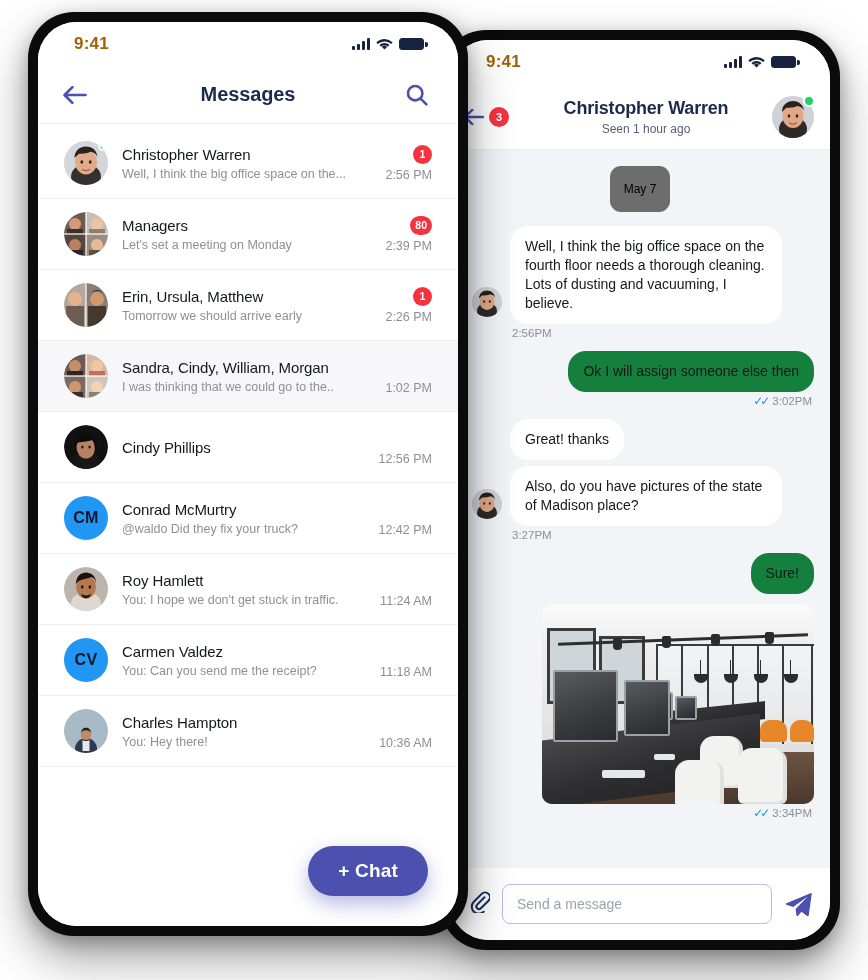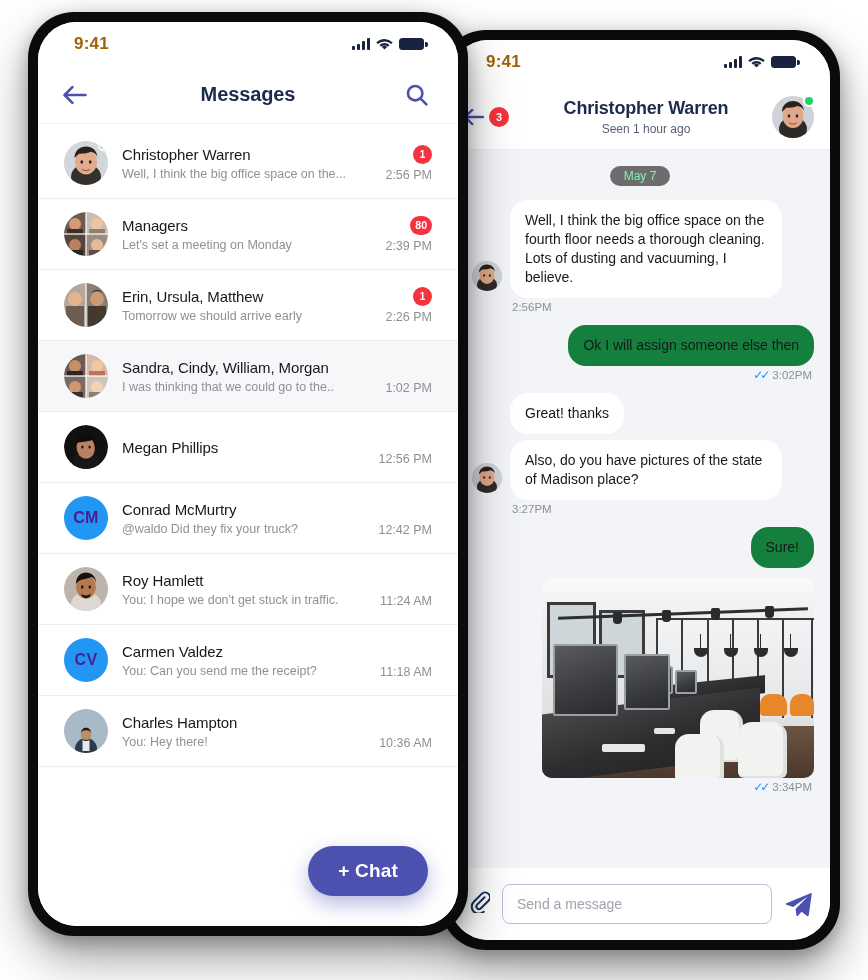--- a/index.html
+++ b/index.html
@@ -122,21 +122,21 @@
   .conv.active { background: #f7f7f9; }
 
   .av {
     width: 44px; height: 44px; border-radius:50%;
     flex: 0 0 44px; position:relative;
     overflow:hidden;
     background:#d9dade;
   }
   .av.initials {
     display:flex; align-items:center; justify-content:center;
-    color:#4c1d95; font-size:16px; font-weight:700; letter-spacing:0.3px;
+    color:#0f172a; font-size:16px; font-weight:700; letter-spacing:0.3px;
   }
   .av .dot-online {
     position:absolute; right:0px; top:1px;
     width:11px; height:11px; border-radius:50%;
     background:#25d065; border:2px solid #fff;
   }
   .conv .av .dot-online { right:-1px; top:-1px; }
 
   .conv-txt { flex:1 1 auto; min-width:0; padding-left:14px; padding-right:8px; }
   .conv-name {
@@ -213,23 +213,23 @@
 
   .chat-body {
     background:#f2f4f8;
     height: calc(100% - 44px - 66px - 72px);
     padding: 14px 16px 10px 16px;
     overflow:hidden;
     position: relative;
   }
   .daypill {
     margin: 2px auto 14px auto;
-    background:#6d6d6d; color:#86efac;
+    background:#6d6d6d; color:#000000;
     font-size:12px; border-radius:11px;
-    padding: 3px 14px; width: fit-content;
+    padding: 16px 14px; width: fit-content;
   }
 
   .row { display:flex; margin-bottom: 2px; }
   .row.in { justify-content:flex-start; }
   .row.out { justify-content:flex-end; }
 
   .bubble {
     max-width: 272px;
     border-radius: 18px;
     padding: 11px 15px;
@@ -684,21 +684,21 @@
             <svg viewBox="0 0 44 44" width="44" height="44">
               <circle cx="22" cy="22" r="22" fill="#111111"></circle>
               <ellipse cx="22" cy="38" rx="14" ry="12" fill="#171717"></ellipse>
               <ellipse cx="22" cy="22" rx="9.5" ry="11.5" fill="#b98164"></ellipse>
               <path d="M11.5 20c0-8 4.8-12 10.5-12s10.5 4 10.5 12c0 4-2 8-2 8 1-8-1-12-3-13-3 2-12 1.5-14 3-1 1-2 2-2 2z" fill="#0d0d0d"></path>
               <ellipse cx="18.4" cy="22" rx="1.2" ry="1.6" fill="#201613"></ellipse>
               <ellipse cx="25.6" cy="22" rx="1.2" ry="1.6" fill="#201613"></ellipse>
             </svg>
           </div>
           <div class="conv-txt">
-            <div class="conv-name">Megan Phillips</div>
+            <div class="conv-name">Cindy Phillips</div>
           </div>
           <div class="conv-right">
             <span class="badge hidden"></span>
             <span class="conv-time">12:56 PM</span>
           </div>
         </div>
 
         <div class="conv">
           <div class="av initials" style="background:#2196f3">
             <span>CM</span>

